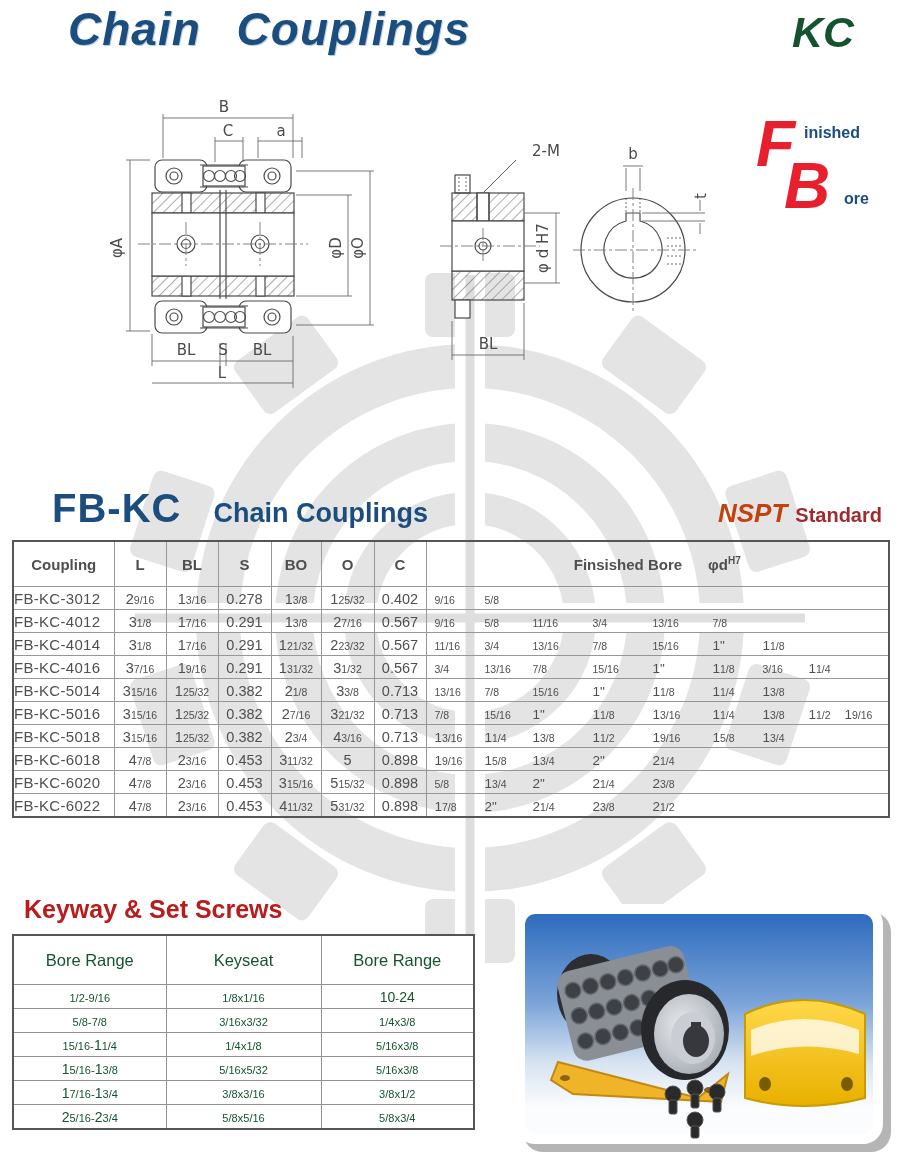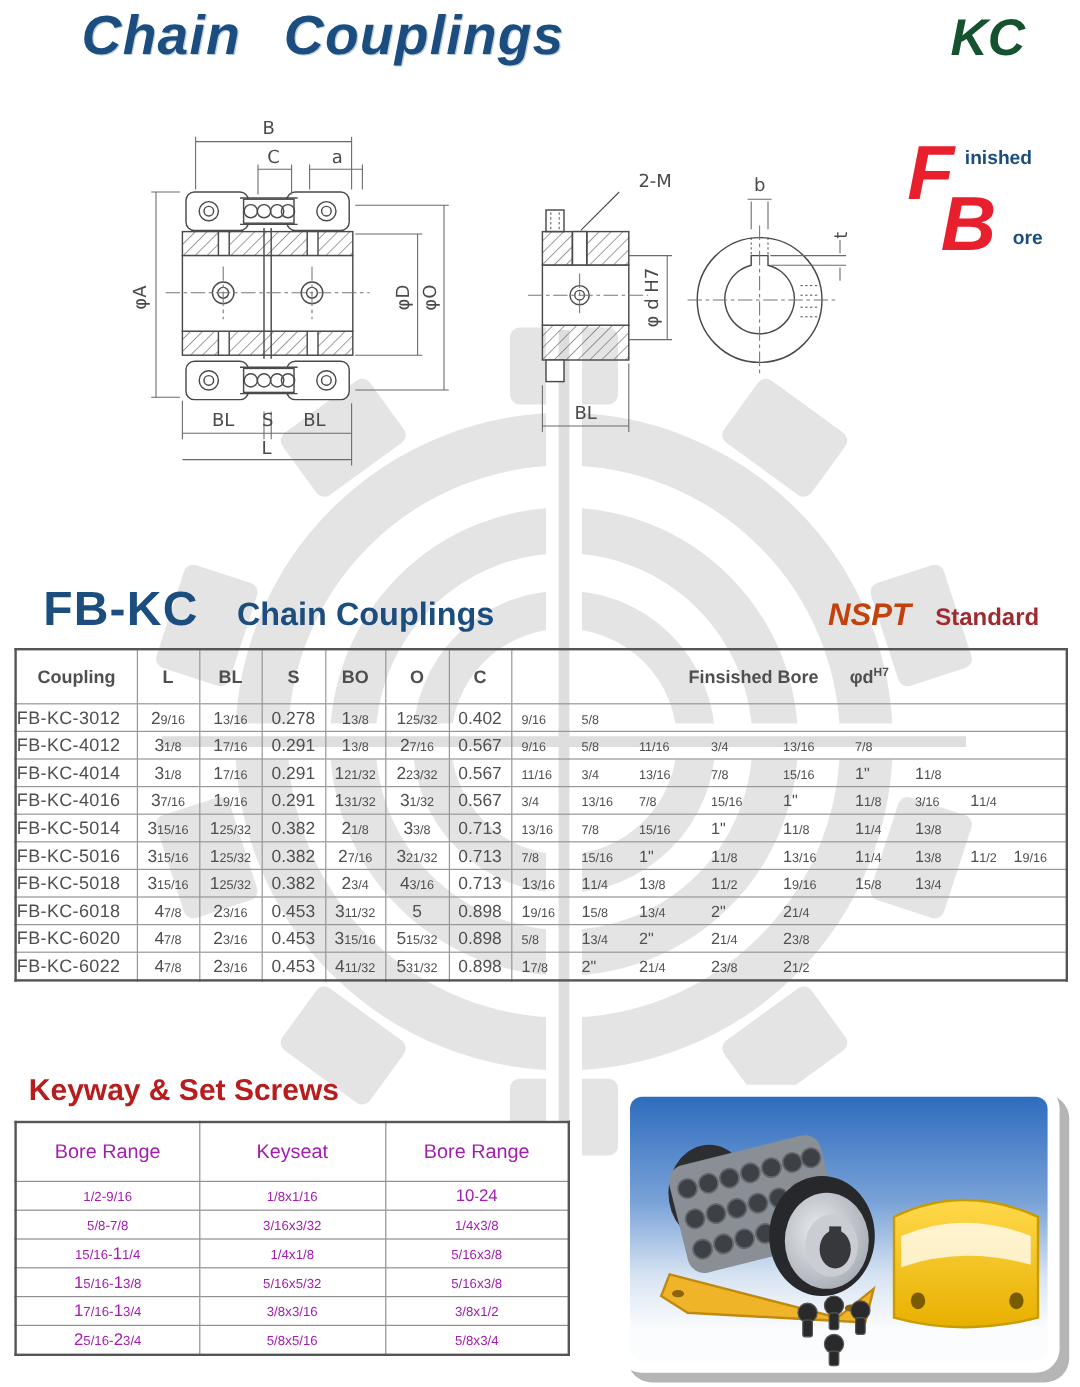--- a/index.html
+++ b/index.html
@@ -21,26 +21,26 @@
       font-weight:800;color:#e8202e;font-size:64px;line-height:1;}
   .fblogo .f{left:8px;top:2px;}
   .fblogo .b{left:36px;top:44px;}
   .fblogo .small{position:absolute;font-weight:700;color:#1b4d7e;font-size:16px;}
   .fblogo .finished{left:56px;top:14px;}
   .fblogo .ore{left:96px;top:80px;}
   
   .diagram{position:absolute;left:0;top:88px;}
   .diagram text{font-family:"DejaVu Sans","Liberation Sans",sans-serif;font-size:15px;fill:#4a4a4a;}
   
-  .sechead{position:absolute;left:36px;top:486px;width:830px;display:flex;align-items:baseline;}
+  .sechead{position:absolute;left:52px;top:486px;width:830px;display:flex;align-items:baseline;}
   .series{font-size:40px;font-weight:800;color:#1b4d7e;letter-spacing:1px;}
   .subtitle{font-size:27px;font-weight:800;color:#1b4d7e;margin-left:32px;}
   .spacer{flex:1;}
   .nspt{font-size:26px;font-weight:800;color:#c2410c;font-style:italic;}
-  .nspt-suffix{font-size:20px;font-weight:800;color:#9e2b30;margin-left:20px;}
+  .nspt-suffix{font-size:20px;font-weight:800;color:#9e2b30;margin-left:8px;}
   
   table{border-collapse:collapse;table-layout:fixed;background:transparent;}
   .maintable{position:absolute;left:12px;top:540px;width:878px;border:2px solid #555;}
   .maintable th,.maintable td{border:1px solid #979797;padding:0;font-weight:normal;
       text-align:center;color:#4f4f4f;background:transparent;}
   .maintable th{height:44px;font-size:15px;font-weight:bold;}
   .maintable td{height:22px;font-size:15px;}
   .maintable .coupling-cell{text-align:left;padding-left:0;font-size:15px;letter-spacing:.3px;}
   .bore-cell{padding:0 0 0 8px !important;}
   .bore-grid{display:grid;grid-template-columns:50px 48px 60px 60px 60px 50px 46px 36px auto;
@@ -49,21 +49,21 @@
   .bore-head .sym{font-size:15px;margin-left:26px;}
   .bore-head sup{font-size:10px;}
   .wh{font-size:14.5px;}
   .fr{font-size:10.5px;}
   .sep{font-size:11px;}
   .bore-grid .wh{font-size:13.5px;}
   .bore-grid .fr{font-size:10.5px;}
   
   .kwtitle{position:absolute;left:24px;top:895px;font-size:25px;font-weight:800;color:#b91c1c;}
   .kwtable{position:absolute;left:12px;top:934px;width:463px;border:2px solid #555;}
-  .kwtable th,.kwtable td{border:1px solid #8f8f8f;padding:0;text-align:center;color:#a21caf;
+  .kwtable th,.kwtable td{border:1px solid #8f8f8f;padding:0;text-align:center;color:#14532d;
       font-weight:normal;background:#fff;}
   .kwtable th{height:48px;font-size:16.5px;}
   .kwtable td{height:23px;}
   .kwtable td .wh{font-size:14px;}
   .kwtable td .fr{font-size:11px;}
   .kwtable td .sep{font-size:11.5px;}
   
   .photo{position:absolute;left:513px;top:902px;}
 </style>
 </head>

